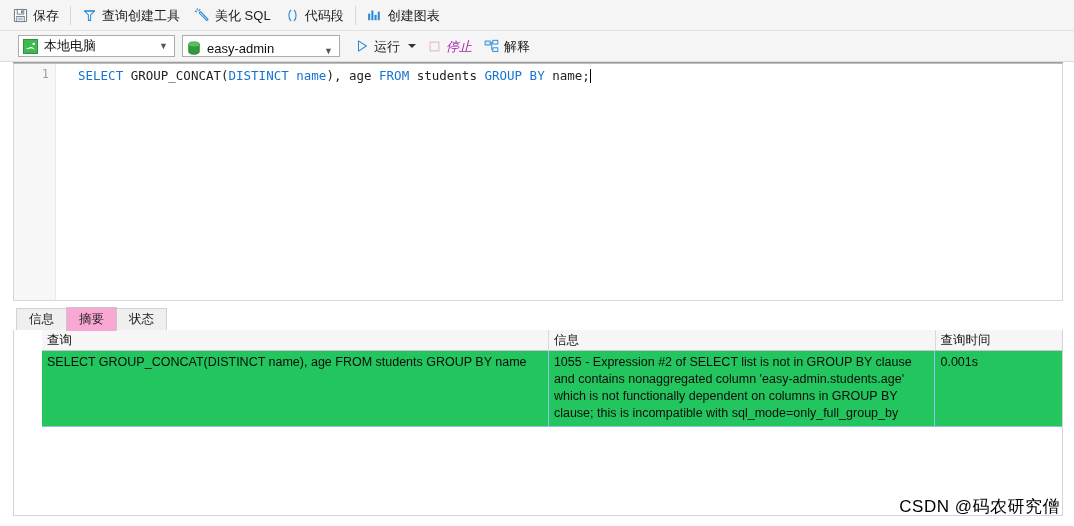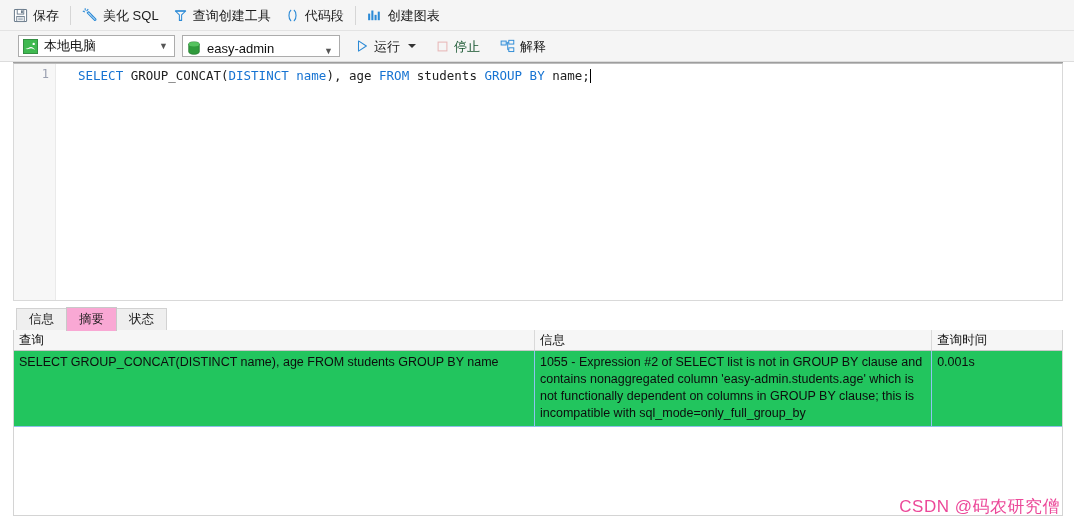--- a/index.html
+++ b/index.html
@@ -92,39 +92,39 @@
   }
   .chev {
     color: #555;
     font-size: 9px;
     padding-right: 3px;
   }
   .run-grp {
     display: flex;
     align-items: center;
     margin-left: 10px;
-    gap: 10px;
+    gap: 2px;
   }
   .run-btn, .stop-btn, .exp-btn {
     display: flex;
     align-items: center;
     gap: 5px;
     height: 24px;
     padding: 0 5px;
     cursor: default;
   }
   .run-btn .tb-label { font-size: 13px; }
   .caret-dn {
     width: 0; height: 0;
     border-left: 4px solid transparent;
     border-right: 4px solid transparent;
     border-top: 4px solid #333;
     margin-left: 3px;
   }
-  .disabled .tb-label { color: #14532d; }
+  .disabled .tb-label { color: #a21caf; font-style: italic; }
 
   
   .editor-wrap {
     position: absolute;
     left: 13px; top: 63px;
     width: 1050px; height: 238px;
     background: #ffffff;
     border: 1px solid #d9d9d9;
     border-top: 1px solid #bdbdbd;
     box-sizing: border-box;
@@ -212,20 +212,21 @@
   
   .grid {
     position: absolute;
     left: 13px; top: 330px;
     width: 1050px; height: 186px;
     background: #ffffff;
     border: 1px solid #d4d4d4;
     border-top: none;
     box-sizing: border-box;
     overflow: hidden;
+    padding-left: 28px;
   }
   .grid-head {
     display: flex;
     height: 21px;
     background: #f6f6f6;
     border-bottom: 1px solid #c9c9c9;
     box-sizing: border-box;
   }
   .gh-cell {
     font-size: 12.5px;
@@ -256,21 +257,21 @@
     word-wrap: break-word;
   }
   .col-time.gr-cell { border-right: none; }
 
   
   .watermark {
     position: absolute;
     right: 14px;
     bottom: 8px;
     font-size: 17px;
-    color: #ec4899;
+    color: #000000;
     letter-spacing: 0.5px;
     white-space: nowrap;
     user-select: none;
   }
 
   
   .left-nub {
     position: absolute;
     left: 0; top: 0;
     width: 6px; height: 31px;
@@ -303,39 +304,39 @@
           <line x1="5.5" y1="12.5" x2="10.5" y2="12.5" stroke="#8a99a8" stroke-width="0.9"></line>
         </svg>
       </span>
       <span class="tb-label">保存</span>
     </div>
 
     <div class="tb-sep"></div>
 
     <div class="tb-item">
       <span class="ico">
+        <svg width="15" height="15" viewBox="0 0 16 16">
+          <path d="M2.5 3.2 L13.5 3.2 L9.2 7.4 L9.2 13.2 L6.8 13.2 L6.8 7.4 Z" fill="none" stroke="#2b8ad6" stroke-width="1.1" stroke-linejoin="round"></path>
+          <line x1="2.5" y1="3.2" x2="13.5" y2="3.2" stroke="#2b8ad6" stroke-width="1.4"></line>
+        </svg>
+      </span>
+      <span class="tb-label">查询创建工具</span>
+    </div>
+
+    <div class="tb-item">
+      <span class="ico">
         <svg width="16" height="16" viewBox="0 0 16 16">
           <line x1="3.2" y1="1.3" x2="3.2" y2="3.6" stroke="#2b8ad6" stroke-width="1.1"></line>
           <line x1="0.8" y1="3.9" x2="2.9" y2="4.9" stroke="#2b8ad6" stroke-width="1.1"></line>
           <line x1="6.2" y1="2.0" x2="4.6" y2="4.1" stroke="#2b8ad6" stroke-width="1.1"></line>
           <path d="M5.2 6.0 L10.6 11.4 L12.6 13.4 A1 1 0 0 0 13.9 12.1 L12.0 10.1 L6.6 4.7 Z" fill="#cfe6f8" stroke="#2b8ad6" stroke-width="1.05" stroke-linejoin="round"></path>
           <line x1="9.2" y1="7.6" x2="11.0" y2="9.4" stroke="#2b8ad6" stroke-width="0.9"></line>
         </svg>
       </span>
       <span class="tb-label">美化 SQL</span>
-    </div>
-
-    <div class="tb-item">
-      <span class="ico">
-        <svg width="15" height="15" viewBox="0 0 16 16">
-          <path d="M2.5 3.2 L13.5 3.2 L9.2 7.4 L9.2 13.2 L6.8 13.2 L6.8 7.4 Z" fill="none" stroke="#2b8ad6" stroke-width="1.1" stroke-linejoin="round"></path>
-          <line x1="2.5" y1="3.2" x2="13.5" y2="3.2" stroke="#2b8ad6" stroke-width="1.4"></line>
-        </svg>
-      </span>
-      <span class="tb-label">查询创建工具</span>
     </div>
 
     <div class="tb-item">
       <span class="ico">
         <svg width="15" height="15" viewBox="0 0 16 16">
           <path d="M6.2 2.4 C3.6 4.4 3.6 11.6 6.2 13.6" fill="none" stroke="#2b8ad6" stroke-width="1.2" stroke-linecap="round"></path>
           <path d="M9.8 2.4 C12.4 4.4 12.4 11.6 9.8 13.6" fill="none" stroke="#2b8ad6" stroke-width="1.2" stroke-linecap="round"></path>
         </svg>
       </span>
       <span class="tb-label">代码段</span>

